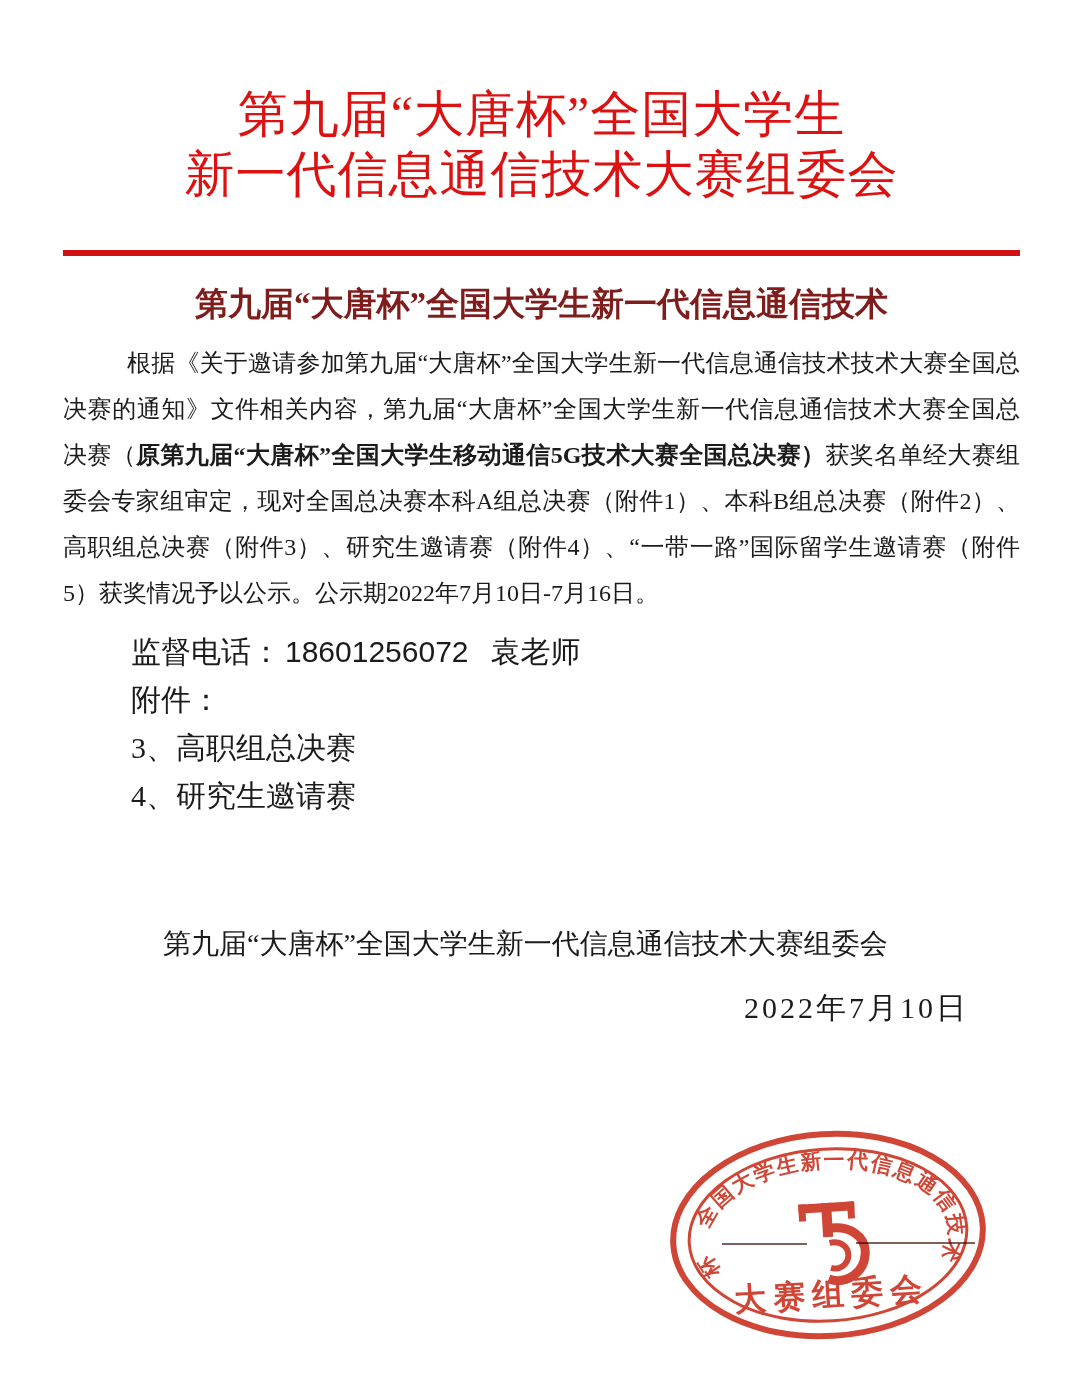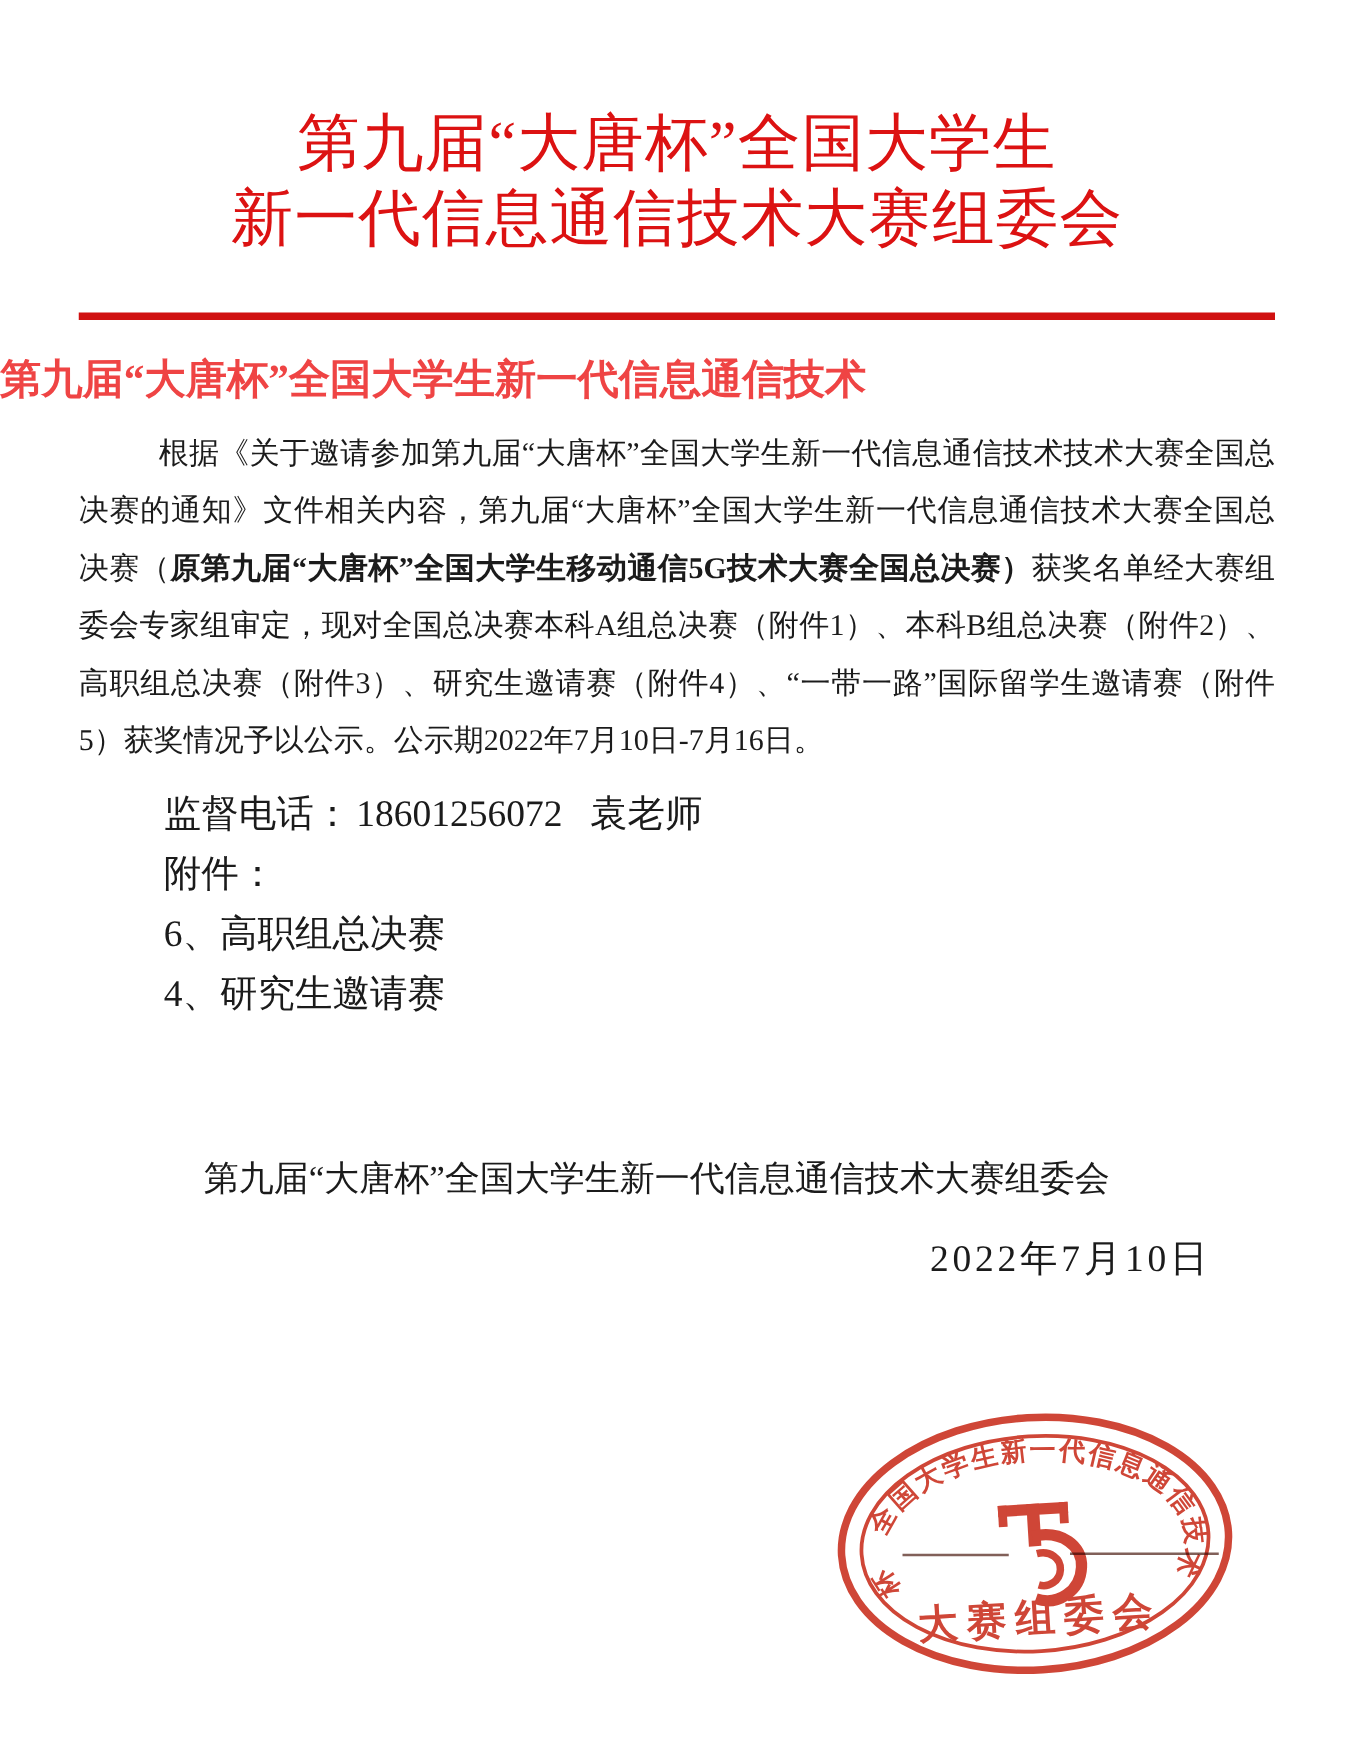--- a/index.html
+++ b/index.html
@@ -26,41 +26,42 @@
     line-height:60px;
     letter-spacing:1px;
   }
   .red-rule{
     width:957px;height:6px;
     margin:46px auto 0;
     background:var(--rule-red);
   }
   .doc-title{
     margin-top:26px;
+    text-align:center;
     font-weight:bold;
     font-size:33px;
     line-height:44px;
-    color:#ef4444;
+    color:#7f1d1d;
     font-family:Liberation Serif, serif;
   }
   .body-para{
     width:957px;
     margin:14px auto 0;
     font-size:24px;
     line-height:46px;
     text-align:justify;
     text-indent:64px;
   }
   .body-para b{font-weight:bold;}
   .info-lines{
     margin:12px 0 0 131px;
     font-size:30px;
     line-height:48px;
   }
-  .phone-number{margin:0 10px 0 4px;font-family:Liberation Serif, serif;}
+  .phone-number{margin:0 10px 0 4px;font-family:Liberation Sans, sans-serif;}
   .phone-person{margin-left:12px;}
   .signoff{margin-top:103px;}
   .signature{
     margin-left:163px;
     font-size:28px;
     line-height:42px;
   }
   .sign-date{
     margin-top:22px;
     margin-left:744px;
@@ -112,21 +113,21 @@
 
   <div class="doc-title">
     <div>第九届“大唐杯”全国大学生新一代信息通信技术</div>
   </div>
 
   <p class="body-para"><span>根据《关于邀请参加第九届“大唐杯”全国大学生新一代信息通信技术技术大赛全国总决赛的通知》文件相关内容，第九届“大唐杯”全国大学生新一代信息通信技术大赛全国总决赛（</span><b>原第九届“大唐杯”全国大学生移动通信5G技术大赛全国总决赛）</b><span>获奖名单经大赛组委会专家组审定，现对全国总决赛本科A组总决赛（附件1）、本科B组总决赛（附件2）、高职组总决赛（附件3）、研究生邀请赛（附件4）、“一带一路”国际留学生邀请赛（附件5）获奖情况予以公示。公示期2022年7月10日-7月16日。</span></p>
 
   <div class="info-lines">
     <div><span>监督电话：</span><span class="phone-number">18601256072</span><span class="phone-person">袁老师</span></div>
     <div>附件：</div>
-    <div class="att-item">6、高职组总决赛</div>
+    <div class="att-item">3、高职组总决赛</div>
     <div class="att-item">4、研究生邀请赛</div>
   </div>
 
   <div class="signoff">
     <div class="signature">第九届“大唐杯”全国大学生新一代信息通信技术大赛组委会</div>
     <div class="sign-date">2022年7月10日</div>
   </div>
 
   <div class="sig-underline u-left"></div>
   <div class="sig-underline u-right"></div>

